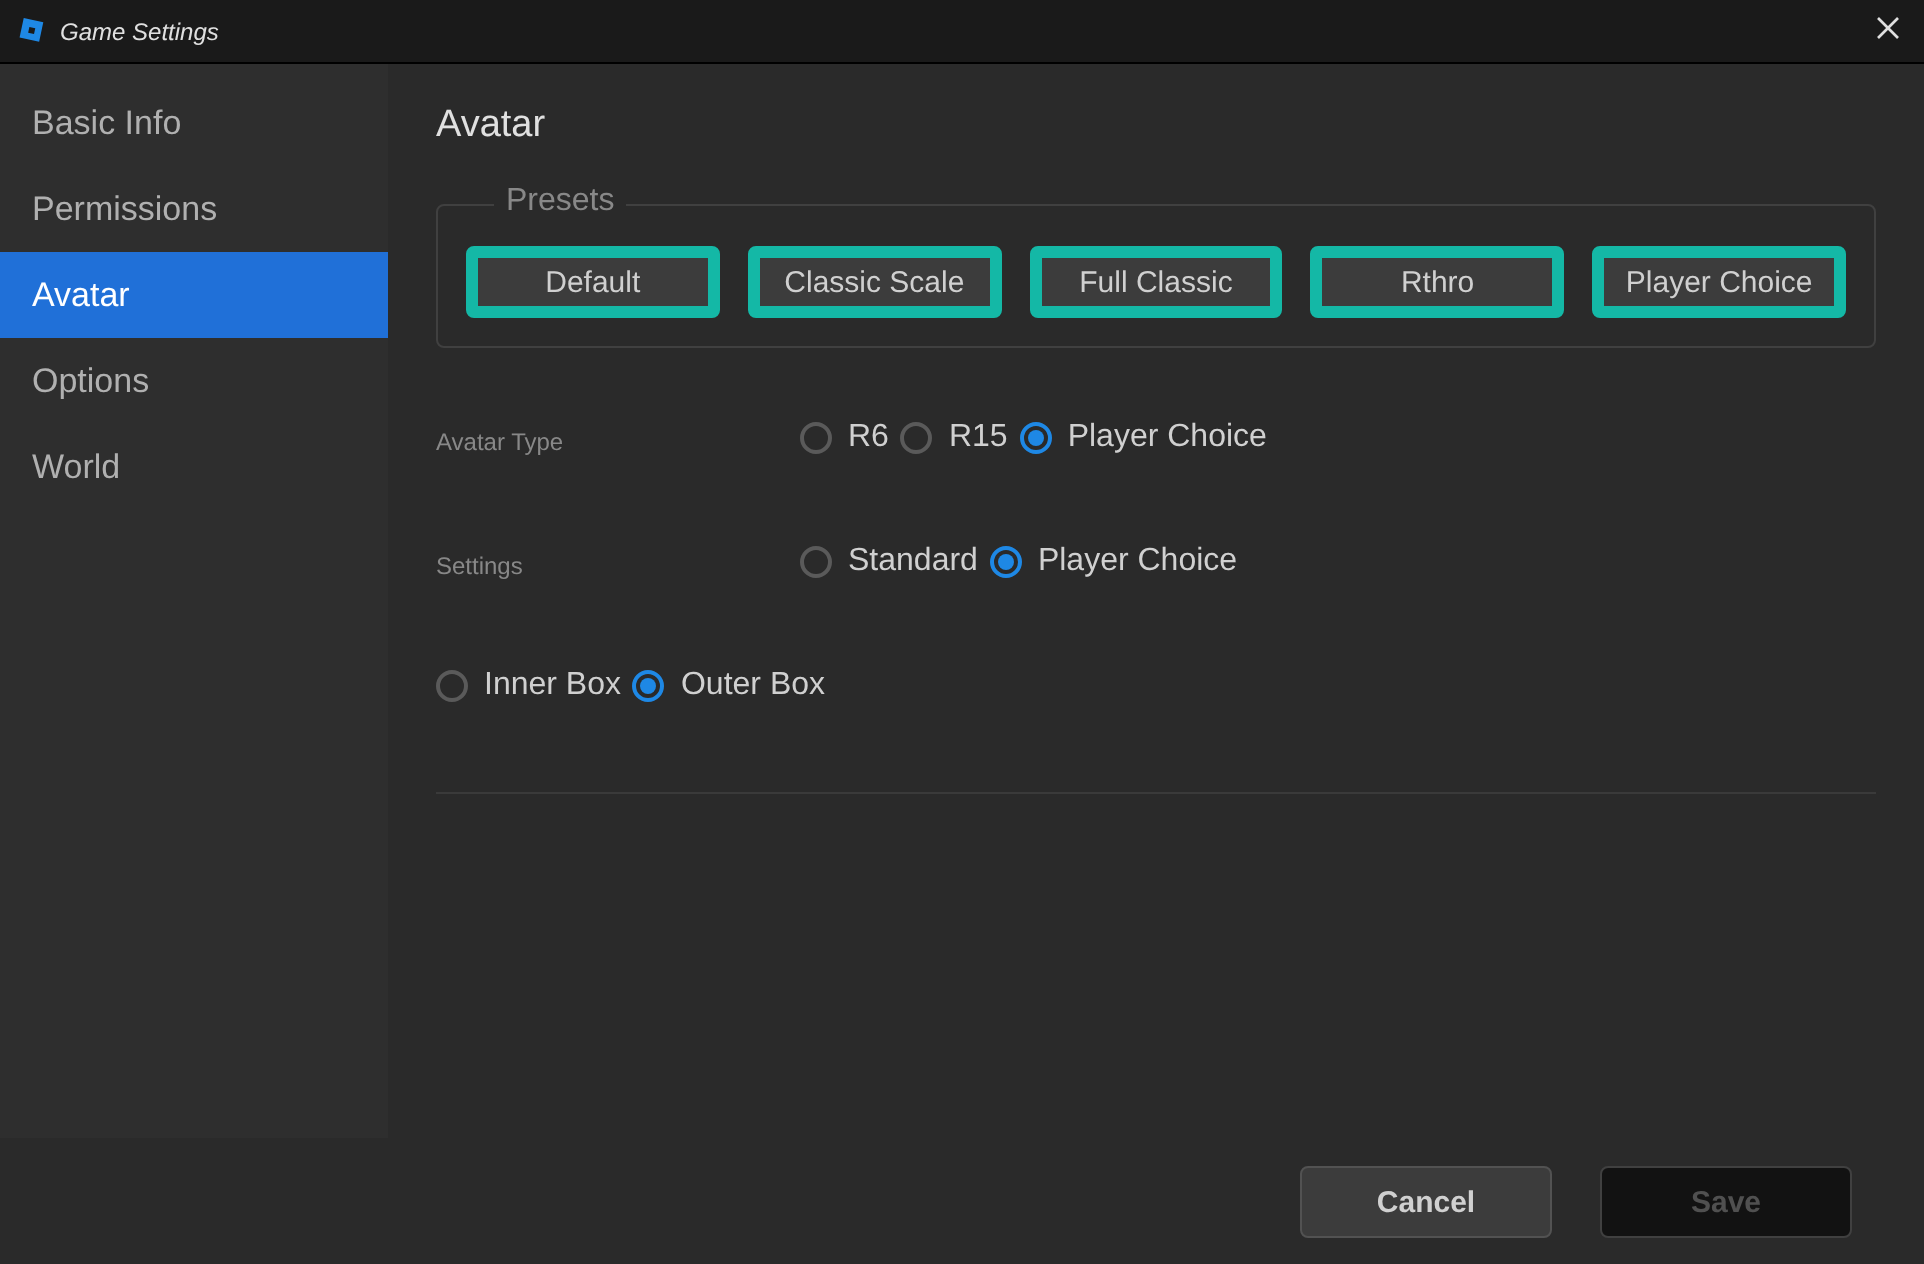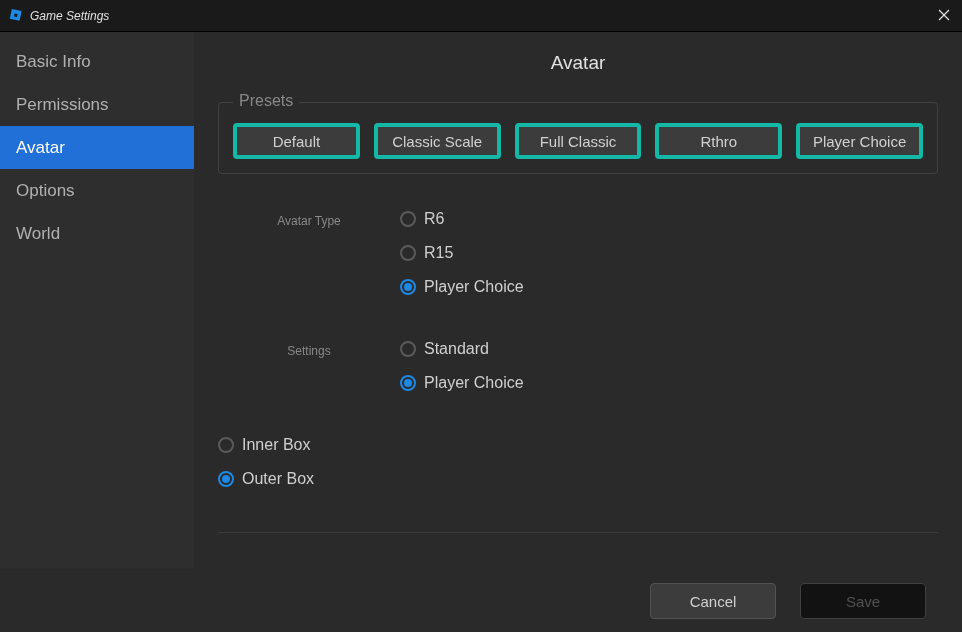--- a/index.html
+++ b/index.html
@@ -44,21 +44,20 @@
       font-size: 16px;
       cursor: pointer;
       width: 20px;
       text-align: center;
     }
     .main-container {
       display: flex;
       height: 538px;
       background: #2e2e2e;
       border-top: 1px solid #000;
-      text-align: center;
     }
     .sidebar {
       width: 194px;
       background: #2e2e2e;
       padding-top: 8px;
     }
     .sidebar-item {
       height: 43px;
       display: flex;
       align-items: center;
@@ -99,57 +98,57 @@
     .presets-group {
       border: 1px solid #404040;
       border-radius: 4px;
       padding: 20px 14px 14px 14px;
       position: relative;
       margin-bottom: 36px;
     }
     .presets-legend {
       position: absolute;
       top: -11px;
-      left: 14px;
+      left: 28px;
       background: #2a2a2a;
       padding: 0 6px;
       color: #888;
       font-size: 16px;
     }
     .presets-buttons {
       display: flex;
       gap: 14px;
     }
     .preset-btn {
       flex: 1;
       height: 36px;
       background: #3c3c3c;
-      border: 4px solid #14b8a6;
+      border: 6px solid #14b8a6;
       border-radius: 4px;
       color: #d0d0d0;
       font-size: 15px;
       cursor: pointer;
       display: flex;
       align-items: center;
       justify-content: center;
     }
     .form-row {
       display: flex;
       margin-bottom: 44px;
     }
     .form-label {
       width: 182px;
       color: #888;
       font-size: 12px;
       padding-top: 4px;
     }
     .radio-group {
       display: flex;
-      flex-direction: column;
-      gap: 16px;
+      flex-direction: row;
+      gap: 6px;
     }
     .radio-option {
       display: flex;
       align-items: center;
       gap: 8px;
       cursor: pointer;
     }
     .radio-circle {
       width: 16px;
       height: 16px;
@@ -184,20 +183,21 @@
     }
     .footer {
       height: 63px;
       background: #2a2a2a;
       display: flex;
       align-items: center;
       justify-content: flex-end;
       padding-right: 36px;
       gap: 24px;
       border-top: 1px solid #2a2a2a;
+      font-weight: bold;
     }
     .footer-btn {
       width: 126px;
       height: 36px;
       border-radius: 4px;
       font-size: 15px;
       cursor: pointer;
       display: flex;
       align-items: center;
       justify-content: center;

